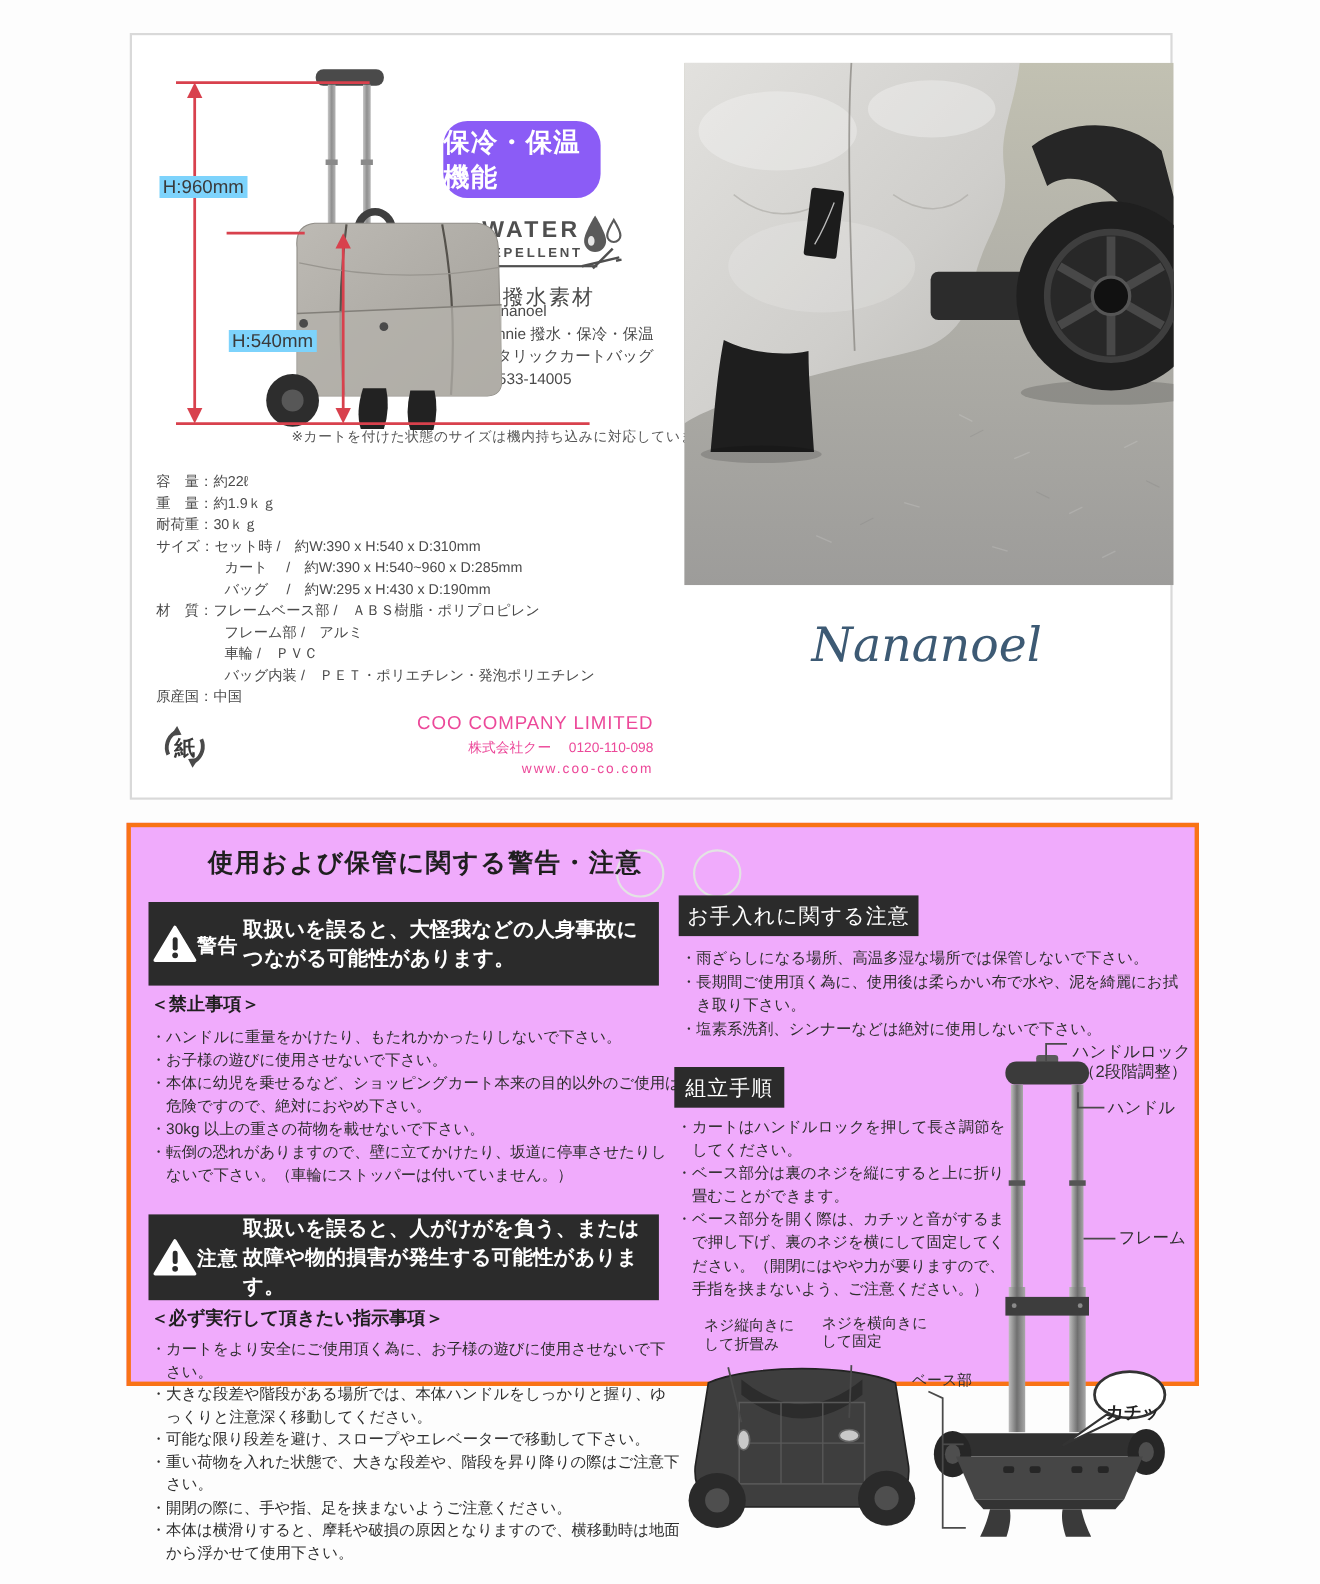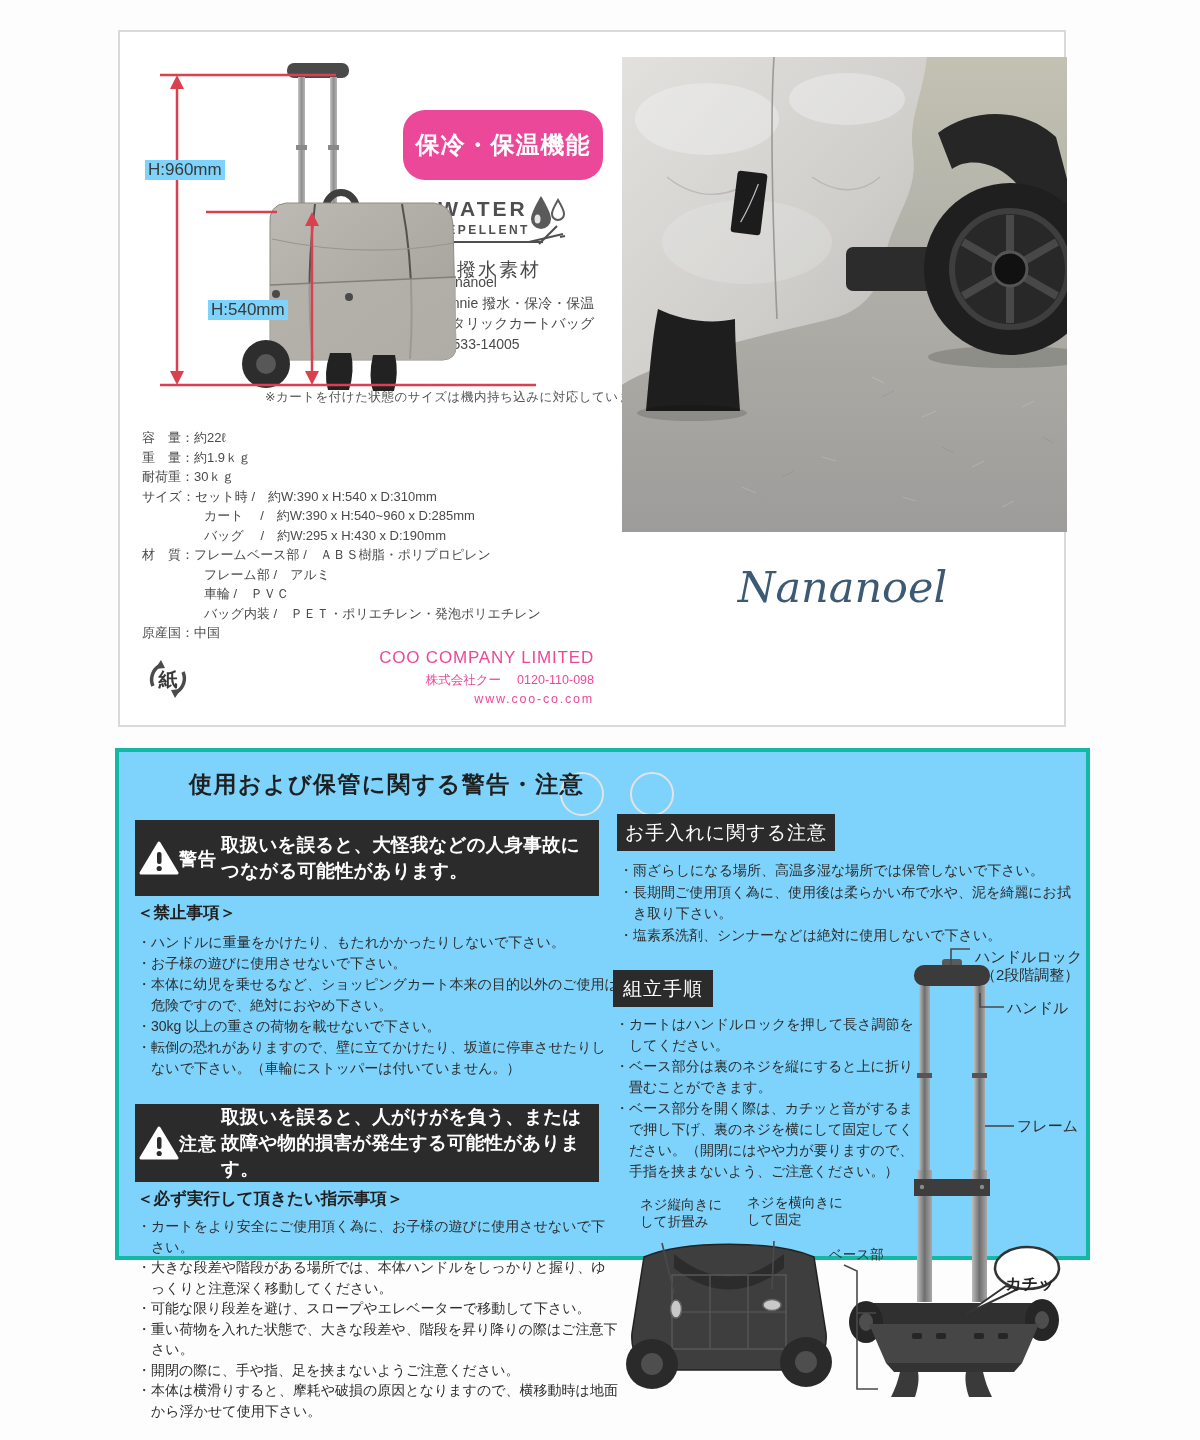--- a/index.html
+++ b/index.html
@@ -4,21 +4,21 @@
 <style>
   * { margin:0; padding:0; box-sizing:border-box; }
   body { background:#ffffff; font-family:"Liberation Sans","DejaVu Sans",sans-serif; }
   .page { position:relative; width:1200px; height:1440px; background:#fdfdfd; overflow:hidden; }
   .abs { position:absolute; }
 
   
   .panel-top { position:absolute; left:118px; top:30px; width:948px; height:697px;
                background:#fff; border:2px solid #d9d9d9; }
   .dim-label { position:absolute; font-size:17px; color:#3a3a3a; background:#7dd3fc; padding:0 3px; z-index:3; }
-  .badge { position:absolute; left:283px; top:78px; width:200px; height:70px; background:#ec4899;
+  .badge { position:absolute; left:283px; top:78px; width:143px; height:70px; background:#8b5cf6;
            border-radius:22px; display:flex; align-items:center; justify-content:center;
            color:#fff; font-size:24px; font-weight:bold; letter-spacing:1px;font-family:Liberation Serif, serif; }
   .wr-block { position:absolute; left:303px; top:165px; width:120px; text-align:center; color:#4f4f4f; }
   .wr-water { font-size:21px; font-weight:bold; letter-spacing:3px; }
   .wr-repellent { font-size:12px; font-weight:bold; letter-spacing:2.5px; padding-bottom:4px;
                   border-bottom:2px solid #4f4f4f; margin-top:2px; }
   .wr-caption { position:absolute; left:295px; top:225px; display:flex; align-items:center; color:#4a4a4a; }
   .wr-dash { display:inline-block; width:30px; height:2.5px; background:#4f4f4f; margin-right:12px; }
   .wr-caption span.t { font-size:19px; letter-spacing:2px; }
   .product-info { position:absolute; left:317px; top:240px; font-size:14px; color:#4a4a4a; line-height:20.5px; }
@@ -30,21 +30,21 @@
   .fc-en { font-size:17px; letter-spacing:0.8px; }
   .fc-jp { font-size:12.5px; margin-top:4px; }
   .fc-jp .gap { display:inline-block; width:16px; }
   .fc-web { font-size:12.5px; letter-spacing:1.8px; margin-top:3px; }
   .brand-script { position:absolute; left:615px; top:530px; width:215px; text-align:center;
                   font-family:"DejaVu Serif","Liberation Serif",serif; font-style:italic;
                   font-size:43px; color:#3d5a74; }
 
   
   .panel-bottom { position:absolute; left:115px; top:748px; width:975px; height:512px;
-                  background:#7dd3fc; border:4px solid #14b8a6; }
+                  background:#f0abfc; border:4px solid #f97316; }
   .bp-title { position:absolute; left:70px; top:17px; font-size:23px; font-weight:bold;
               letter-spacing:1.5px; color:#1f1f1f; z-index:2; }
   .hole { position:absolute; width:44px; height:44px; border-radius:50%; border:2.5px solid #e3e3e3; }
   .warn-box { position:absolute; left:16px; width:464px; background:#2b2b2b; color:#fff;
               display:flex; align-items:center; z-index:2; }
   .warn-icon-col { width:86px; display:flex; align-items:center; justify-content:center; }
   .warn-icon-col .wlabel { font-size:18px; font-weight:bold; margin-top:1px; letter-spacing:1px; }
   .warn-msg { font-size:18.5px; font-weight:bold; line-height:26px; width:372px; letter-spacing:0.2px; }
   .sec-header { position:absolute; font-size:16.5px; font-weight:bold; color:#1f1f1f; z-index:2; }
   .blist { position:absolute; font-size:14px; color:#2e2e2e; line-height:21px; z-index:2; }

